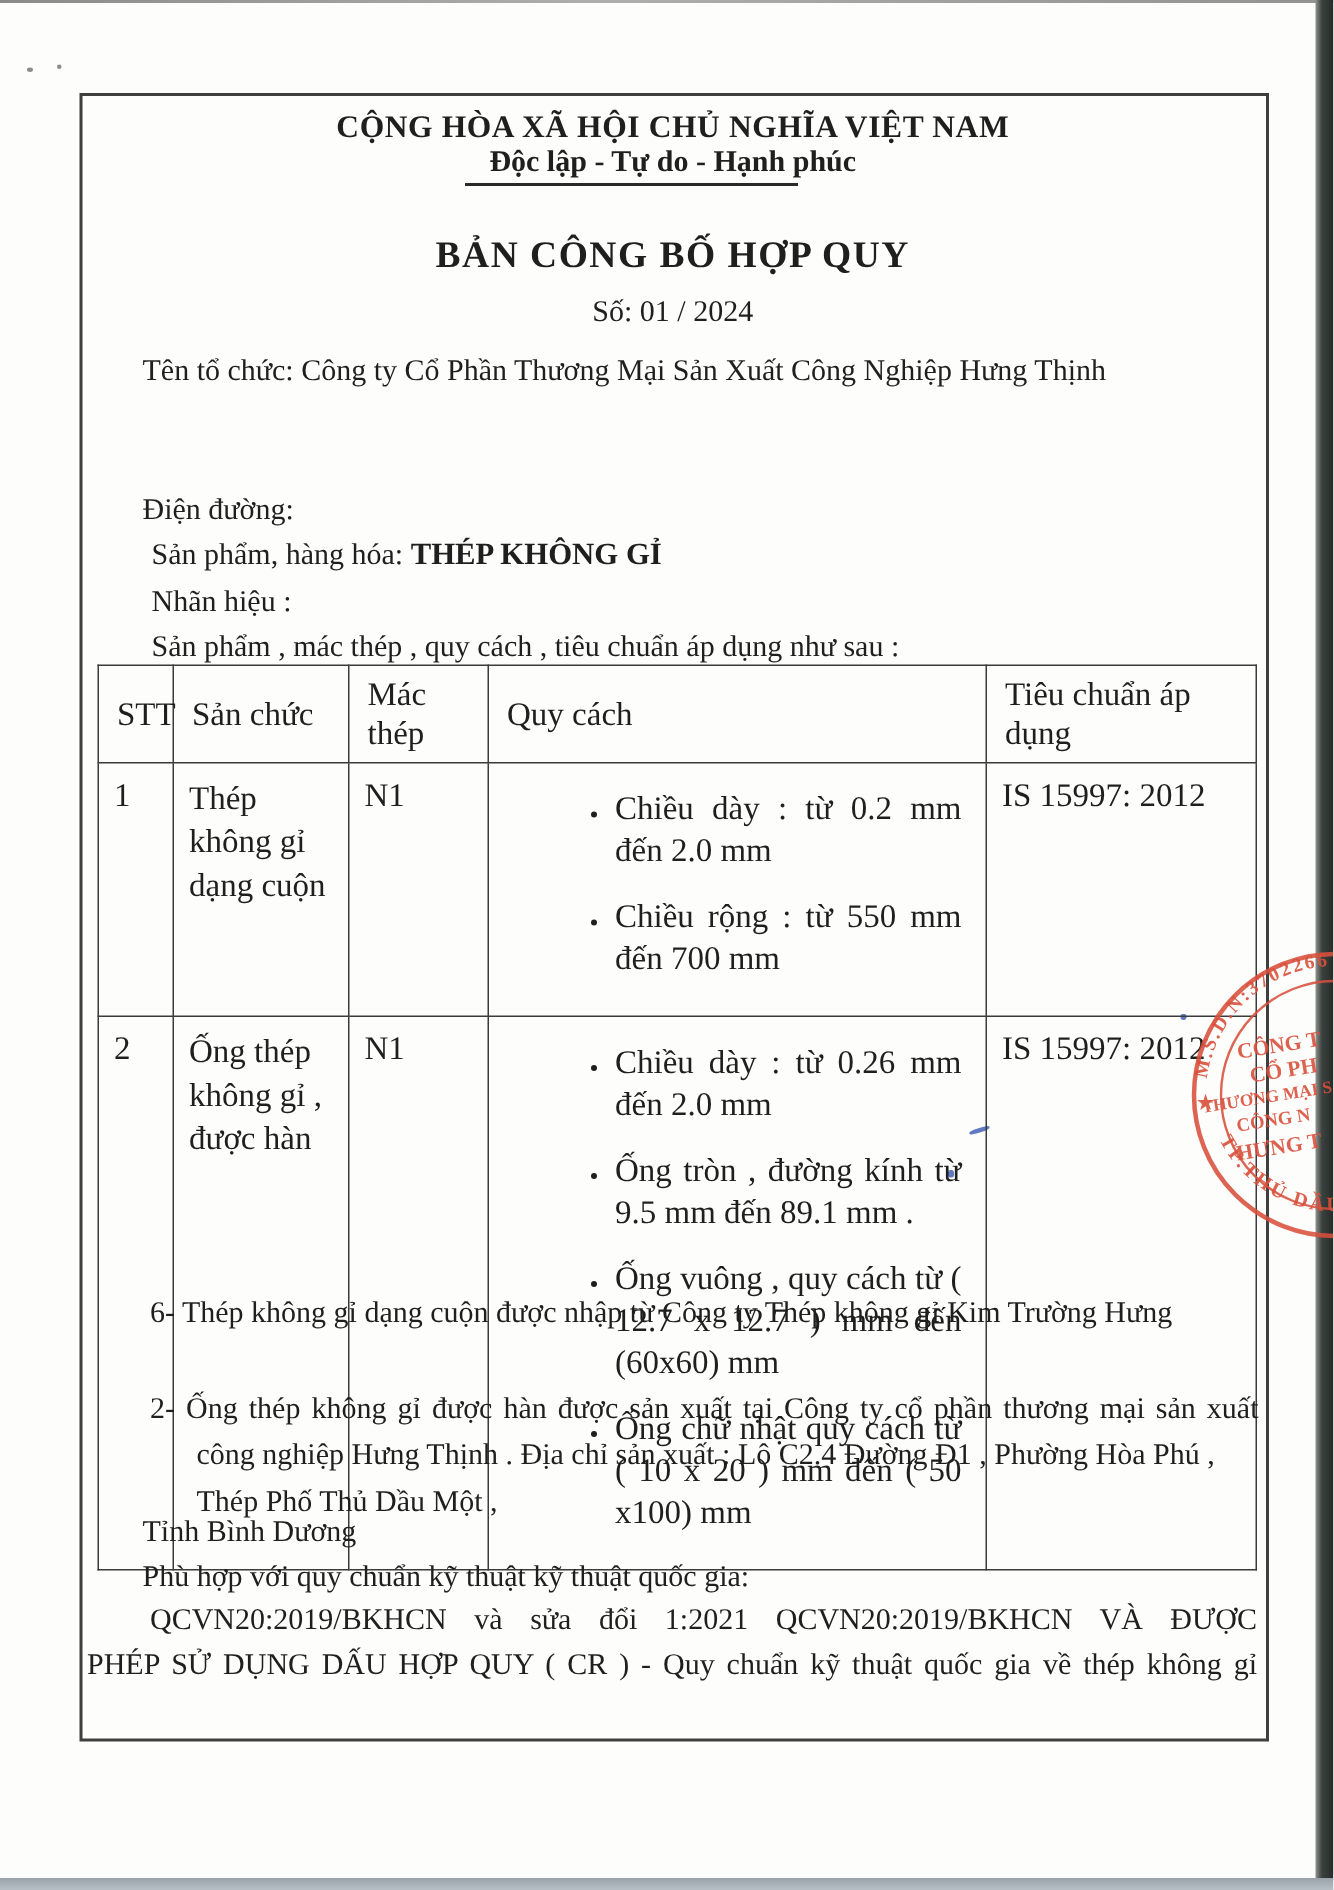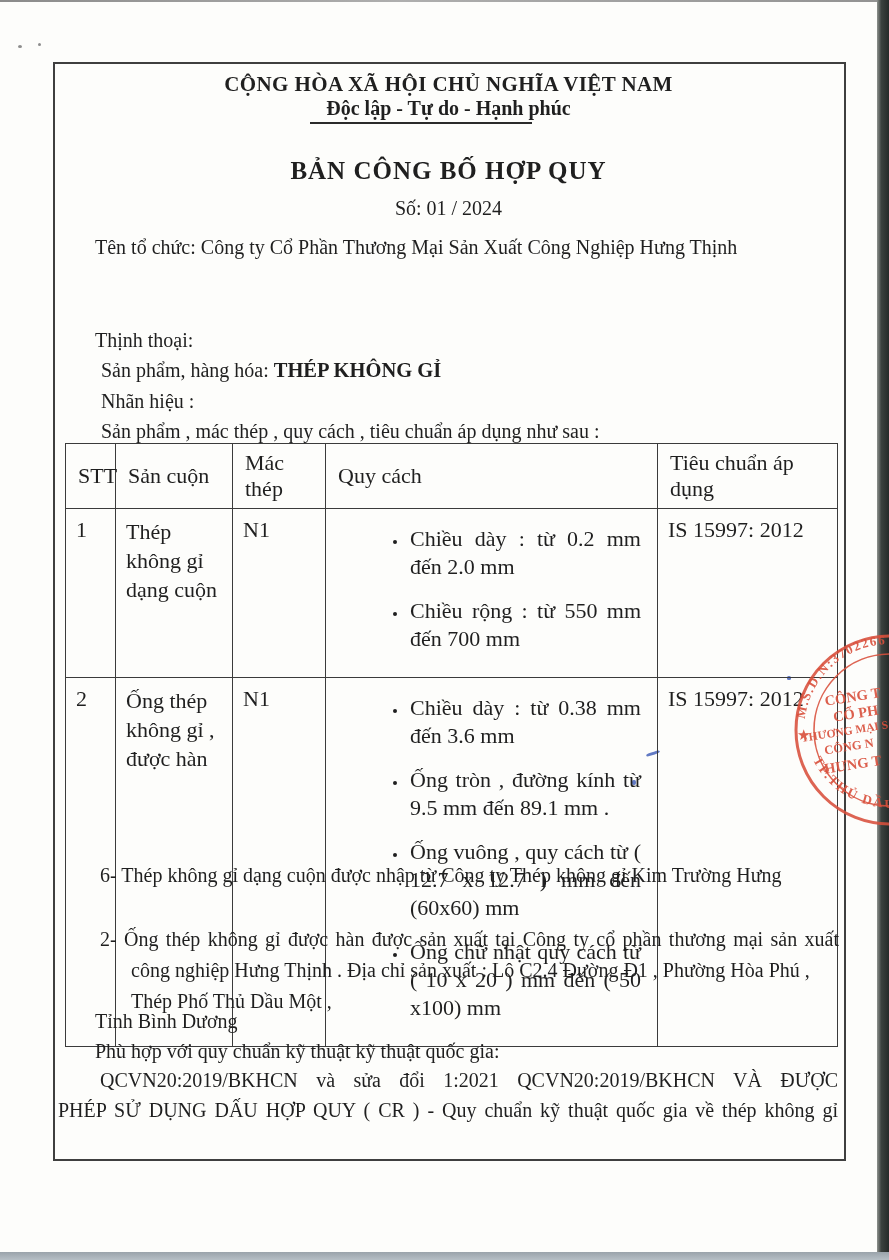--- a/index.html
+++ b/index.html
@@ -87,37 +87,37 @@
   <div class="page-border"></div>
 
   <div class="abs center-block nat-header">CỘNG HÒA XÃ HỘI CHỦ NGHĨA VIỆT NAM</div>
   <div class="abs center-block motto"><span>Độc lập - Tự do - Hạnh</span><span> phúc</span></div>
   <div class="motto-line"></div>
 
   <div class="abs center-block doc-title">BẢN CÔNG BỐ HỢP QUY</div>
   <div class="abs center-block doc-number">Số: 01 / 2024</div>
 
   <div class="abs body-line org-name">Tên tổ chức: Công ty Cổ Phần Thương Mại Sản Xuất Công Nghiệp Hưng Thịnh</div>
-  <div class="abs body-line phone">Thịnh thoại:</div>
+  <div class="abs body-line phone">Điện đường:</div>
   <div class="abs body-line product"><span>Sản phẩm, hàng hóa: </span><b>THÉP KHÔNG GỈ</b></div>
   <div class="abs body-line brand">Nhãn hiệu :</div>
   <div class="abs body-line intro">Sản phẩm , mác thép , quy cách , tiêu chuẩn áp dụng như sau :</div>
 
   <table class="spec">
     <colgroup>
         <col class="c-stt">
         <col class="c-sp">
         <col class="c-mt">
         <col class="c-qc">
         <col class="c-tc">
       </colgroup>
     <tbody>
         <tr>
       <th class="stt">STT</th>
-      <th>Sản cuộn</th>
+      <th>Sản chức</th>
       <th>Mác thép</th>
       <th>Quy cách</th>
       <th>Tiêu chuẩn áp dụng</th>
     </tr>
     <tr style="height:96px;">
       <td class="stt">1</td>
       <td class="sp">Thép không gỉ dạng cuộn</td>
       <td class="mt">N1</td>
       <td class="qc">
             <ul>
@@ -126,21 +126,21 @@
             </ul>
           </td>
       <td class="tc">IS 15997: 2012</td>
     </tr>
     <tr style="height:232px;">
       <td class="stt">2</td>
       <td class="sp">Ống thép không gỉ , được hàn</td>
       <td class="mt">N1</td>
       <td class="qc">
             <ul>
-              <li>Chiều dày : từ 0.38 mm đến 3.6 mm</li>
+              <li>Chiều dày : từ 0.26 mm đến 2.0 mm</li>
               <li>Ống tròn , đường kính từ 9.5 mm đến 89.1 mm .</li>
               <li>Ống vuông , quy cách từ ( 12.7 x 12.7 ) mm đến (60x60) mm</li>
               <li>Ống chữ nhật quy cách từ ( 10 x 20 ) mm đến ( 50 x100) mm</li>
             </ul>
           </td>
       <td class="tc">IS 15997: 2012</td>
     </tr>
   </tbody>
     </table>
 

